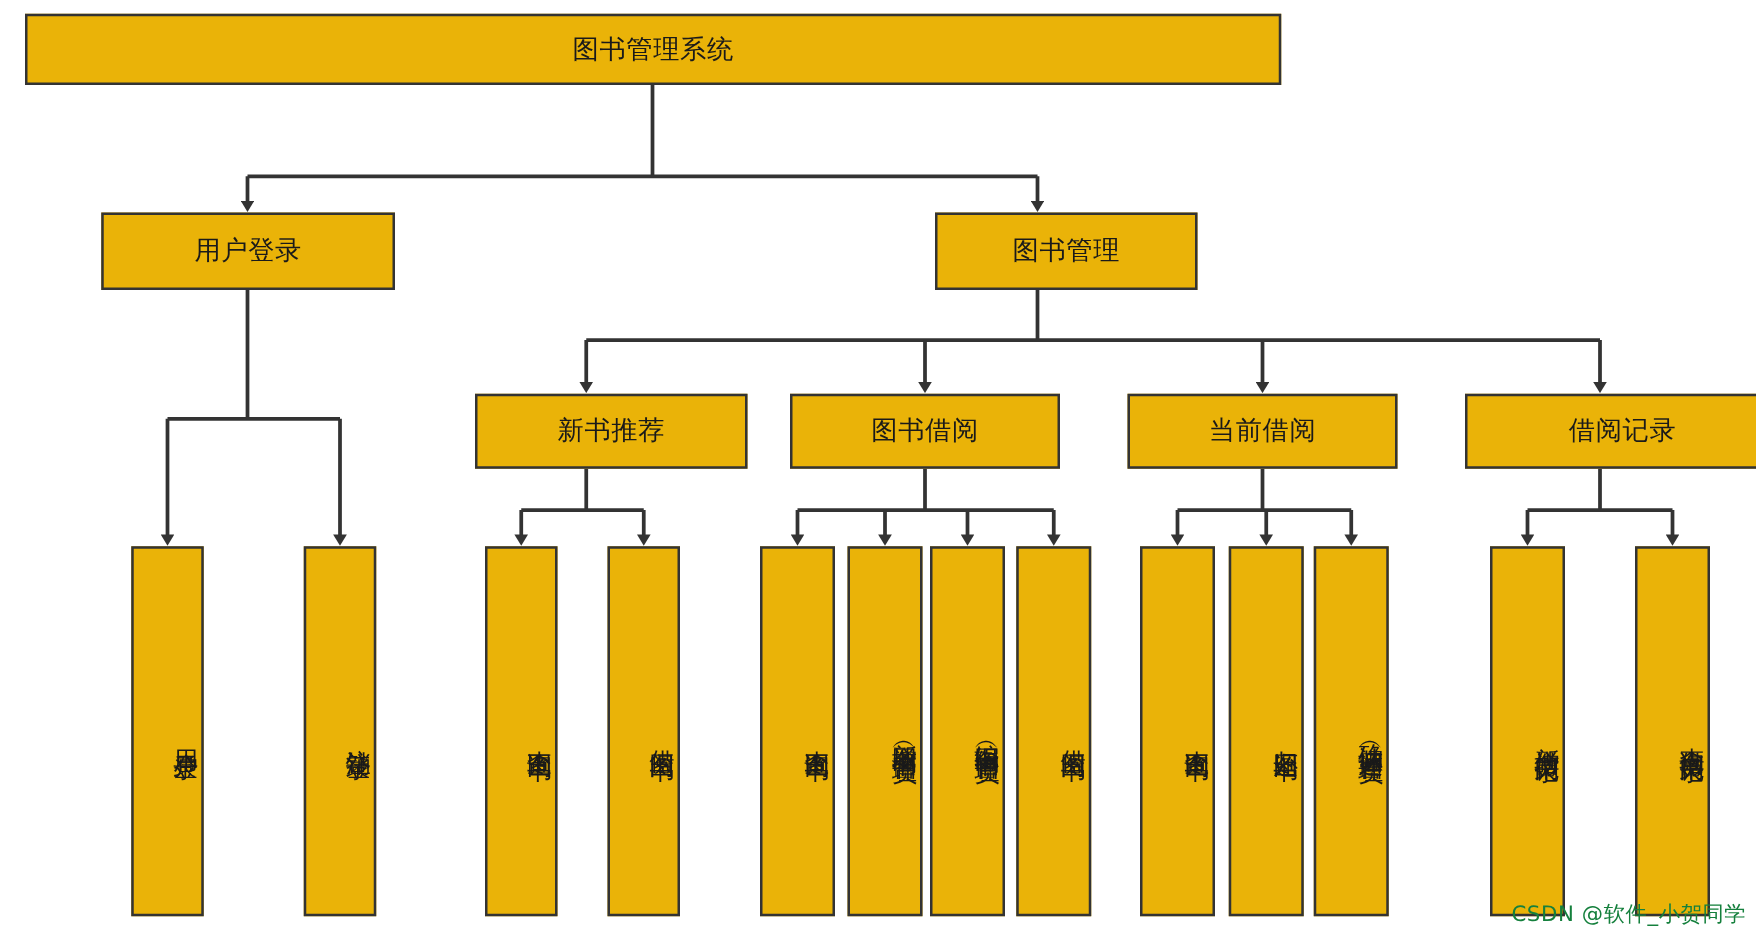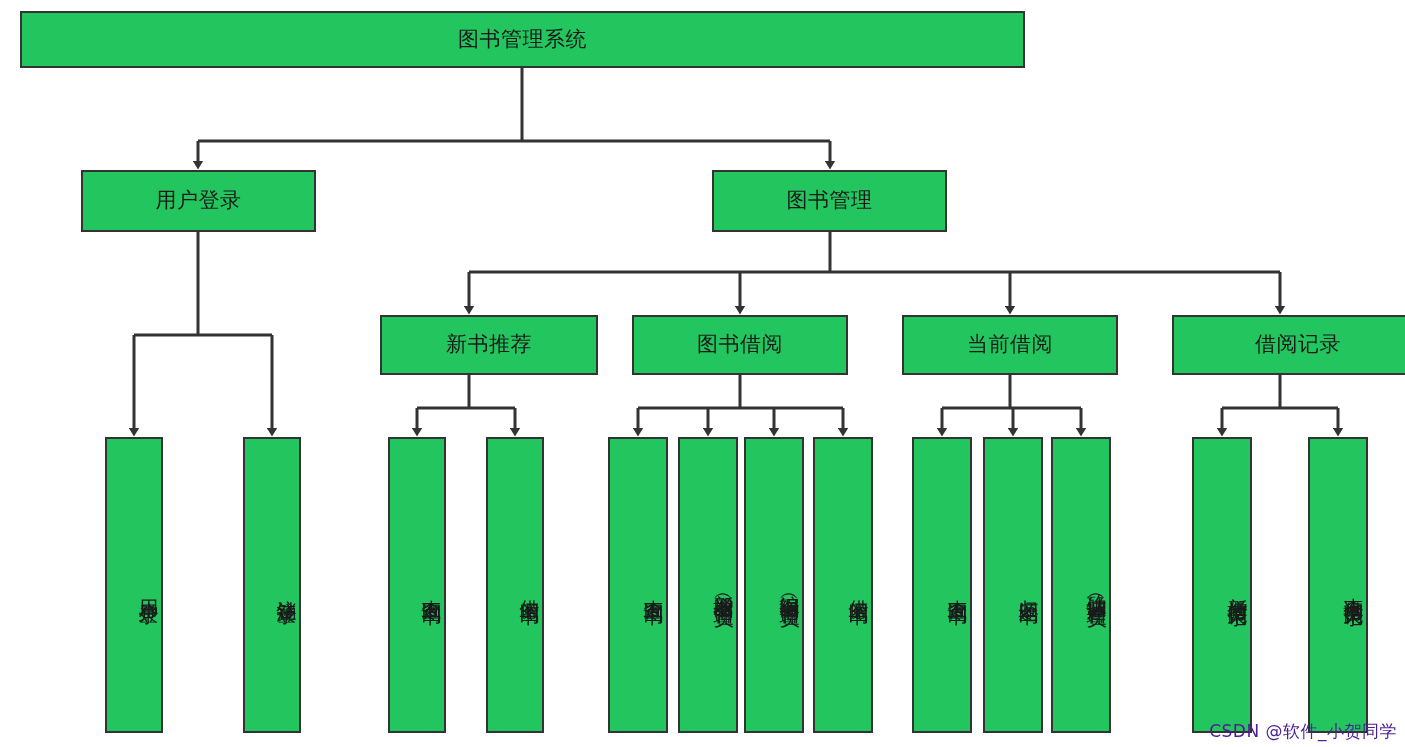--- a/index.html
+++ b/index.html
@@ -22,21 +22,21 @@
     position: absolute;
     left: 0;
     top: 0;
     width: 1405px;
     height: 747px;
     pointer-events: none;
   }
   .node {
     position: absolute;
     box-sizing: border-box;
-    background: #22c55e;
+    background: #eab308;
     border: 2px solid #333333;
     display: flex;
     align-items: center;
     justify-content: center;
     color: #1a1a1a;
   }
   .node.horiz {
     font-size: 21px;
     letter-spacing: 0.5px;
     line-height: 1.2;
@@ -56,21 +56,21 @@
     text-orientation: upright;
     white-space: normal;
     display: block;
     max-height: 100%;
   }
   .watermark {
     position: absolute;
     right: 8px;
     bottom: 4px;
     font-size: 17px;
-    color: #4c1d95;
+    color: #15803d;
     letter-spacing: 0.5px;
     white-space: nowrap;
     font-family: "DejaVu Sans", "Liberation Sans", sans-serif;
   }
 </style>
 </head>
 <body>
 
 <div id="canvas">
 
@@ -124,21 +124,21 @@
     </g>
   </svg>
 
   <div class="node horiz" id="node-root" style="left: 20px; top: 11px; width: 1005px; height: 57px;">
     <span>图书管理系统</span>
   </div>
 
   <div class="node horiz" id="node-l2-0" style="left: 81px; top: 170px; width: 235px; height: 62px;">
     <span>用户登录</span>
   </div>
-  <div class="node horiz" id="node-l2-1" style="left: 712px; top: 170px; width: 235px; height: 62px;">
+  <div class="node horiz" id="node-l2-1" style="left: 748px; top: 170px; width: 210px; height: 62px;">
     <span>图书管理</span>
   </div>
 
   <div class="node horiz" id="node-l3-0" style="left: 360px; top: 315px; width: 218px; height: 60px; margin-left: 20px;">
     <span>新书推荐</span>
   </div>
   <div class="node horiz" id="node-l3-1" style="left: 632px; top: 315px; width: 216px; height: 60px;">
     <span>图书借阅</span>
   </div>
   <div class="node horiz" id="node-l3-2" style="left: 902px; top: 315px; width: 216px; height: 60px;">

